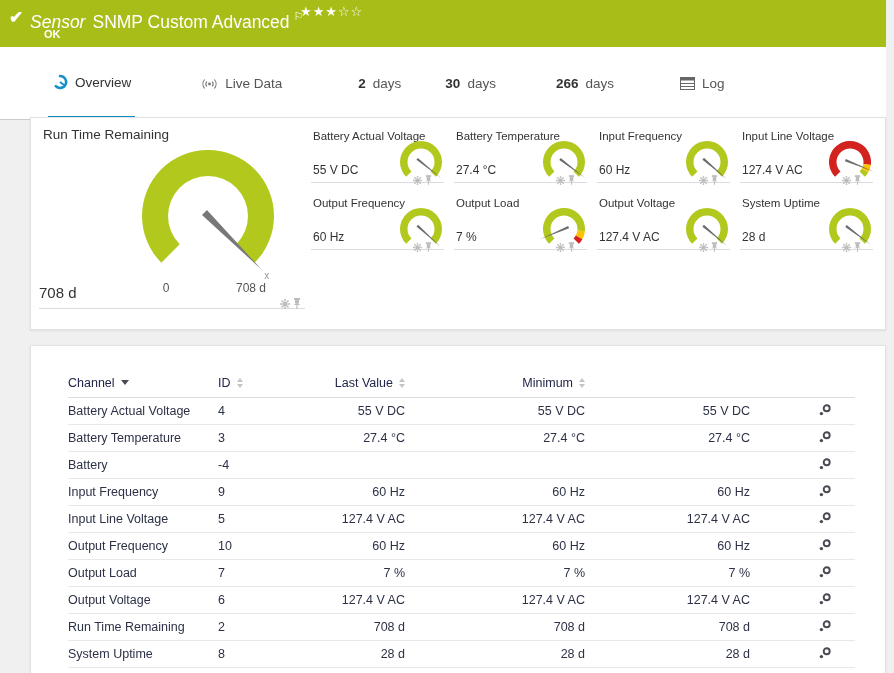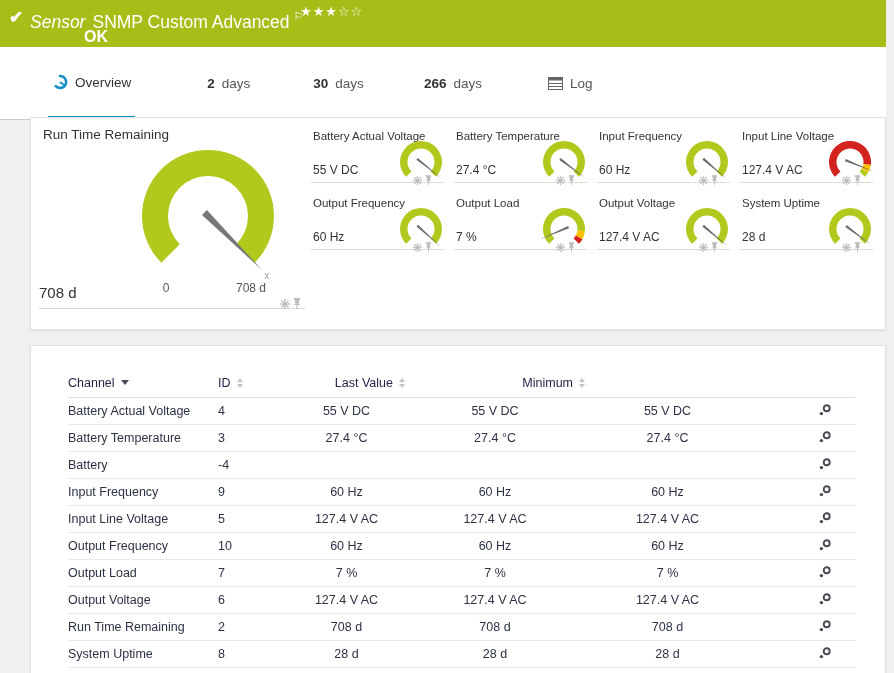--- a/index.html
+++ b/index.html
@@ -9,34 +9,34 @@
     background:#f0f0f0; overflow:hidden;
   }
 
   
   #banner { position:absolute; left:0; top:0; width:886px; height:47px; background:#a9bd18; color:#fff; }
   #banner .check { position:absolute; left:9px; top:7px; font-size:17px; font-weight:bold; }
   #banner .titleline { position:absolute; left:30px; top:10px; font-size:17.5px; white-space:nowrap; }
   #banner .titleline .prefix { font-style:italic; margin-right:7px; }
   #banner .flag { font-size:11px; vertical-align:8px; margin-left:4px; }
   #banner .stars { position:absolute; left:300px; top:4px; font-size:13px; letter-spacing:1px; }
-  #banner .status { position:absolute; left:44px; top:28px; font-size:16px; font-weight:bold;margin-left:40px; }
+  #banner .status { position:absolute; left:44px; top:28px; font-size:11px; font-weight:bold; }
 
   
   #tabs { position:absolute; left:0; top:47px; width:886px; height:73px; background:#fff;
           border-bottom:1px solid #ccc; display:flex; align-items:stretch; }
   .tab { display:flex; align-items:center; gap:7px; font-size:13.5px; color:#555;
          padding:0 4px; margin-top:1px; cursor:pointer; white-space:nowrap; }
   .tab b { color:#333; font-weight:bold; }
   .tab.active { border-bottom:3px solid #1790c8; color:#333; }
   .tab .ticon { display:inline-flex; }
   .t-ov { margin-left:48px; }
   .t-ld { margin-left:62px; }
   .t-d2 { margin-left:68px; }
-  .t-d30 { margin-left:55px; }
+  .t-d30 { margin-left:36px; }
   .t-d365 { margin-left:52px; }
   .t-hd { margin-left:60px; }
   .t-log { margin-left:58px; }
 
   
   .panel { position:absolute; background:#fff; border:1px solid #e2e2e2; box-shadow:0 1px 2px rgba(0,0,0,.08); }
   #gauge-panel { left:30px; top:117px; width:856px; height:213px; }
   #table-panel { left:30px; top:345px; width:856px; height:340px; }
 
   
@@ -58,21 +58,21 @@
   .stile .gline { position:absolute; left:0px; width:133px; top:56px; border-bottom:1px solid #dcdcdc; }
   .stile .gicons { position:absolute; left:102px; top:45px; }
   .gicons { display:inline-flex; gap:3px; align-items:center; }
 
   
   #chan-table { position:absolute; left:25px; top:22px; right:30px; font-size:12.5px; color:#2c3146; }
   .trow { display:grid; grid-template-columns:150px 70px 117px 180px 165px 110px;
           align-items:center; height:27px; border-bottom:1px solid #e8e8e8;margin-left:12px; }
   .trow.thead { height:30px; border-bottom:1px solid #ddd; color:#23264a; }
   .cell { overflow:hidden; white-space:nowrap; }
-  .c-num { text-align:center; }
+  .c-num { text-align:right; }
   .c-ico { display:flex; justify-content:center; padding-left:40px; }
   .hflex { display:inline-flex; align-items:center; }
   .sort { display:inline-flex; flex-direction:column; gap:2px; margin-left:6px; }
   .sort .up { width:0; height:0; border-left:3.5px solid transparent; border-right:3.5px solid transparent; border-bottom:4px solid #c3c3cb; }
   .sort .down { width:0; height:0; border-left:3.5px solid transparent; border-right:3.5px solid transparent; border-top:4px solid #c3c3cb; }
   .sort-active { width:0; height:0; border-left:4px solid transparent; border-right:4px solid transparent; border-top:5px solid #4a4a55; margin-left:6px; }
   .c-num .hflex { justify-content:flex-end; width:100%; }
 </style>
 </head>
 <body>
@@ -92,20 +92,32 @@
 
   <div id="tabs">
     <div class="tab active t-ov">
       <span class="ticon">
         <svg width="16" height="16" viewBox="0 0 16 16">
             <path d="M8 2 A6 6 0 1 1 3.8 12.2" fill="none" stroke="#1790c8" stroke-width="2.6" stroke-linecap="round"></path>
             <line x1="8" y1="8" x2="12" y2="11" stroke="#1790c8" stroke-width="2"></line>
           </svg>
       </span>
       <span>Overview</span>
+    </div>
+    <div class="tab t-ld">
+      <span class="ticon">
+        <svg width="17" height="14" viewBox="0 0 17 14">
+            <circle cx="8.5" cy="7" r="1.4" fill="#777"></circle>
+            <path d="M5.8 4.5a4 4 0 0 0 0 5" fill="none" stroke="#777" stroke-width="1.1"></path>
+            <path d="M11.2 4.5a4 4 0 0 1 0 5" fill="none" stroke="#777" stroke-width="1.1"></path>
+            <path d="M3.6 2.5a7 7 0 0 0 0 9" fill="none" stroke="#777" stroke-width="1.1"></path>
+            <path d="M13.4 2.5a7 7 0 0 1 0 9" fill="none" stroke="#777" stroke-width="1.1"></path>
+          </svg>
+      </span>
+      <span>Live Data</span>
     </div>
     <div class="tab t-d2">
       <b>2</b>
         <span>days</span>
     </div>
     <div class="tab t-d30">
       <b>30</b>
         <span>days</span>
     </div>
     <div class="tab t-d365">

